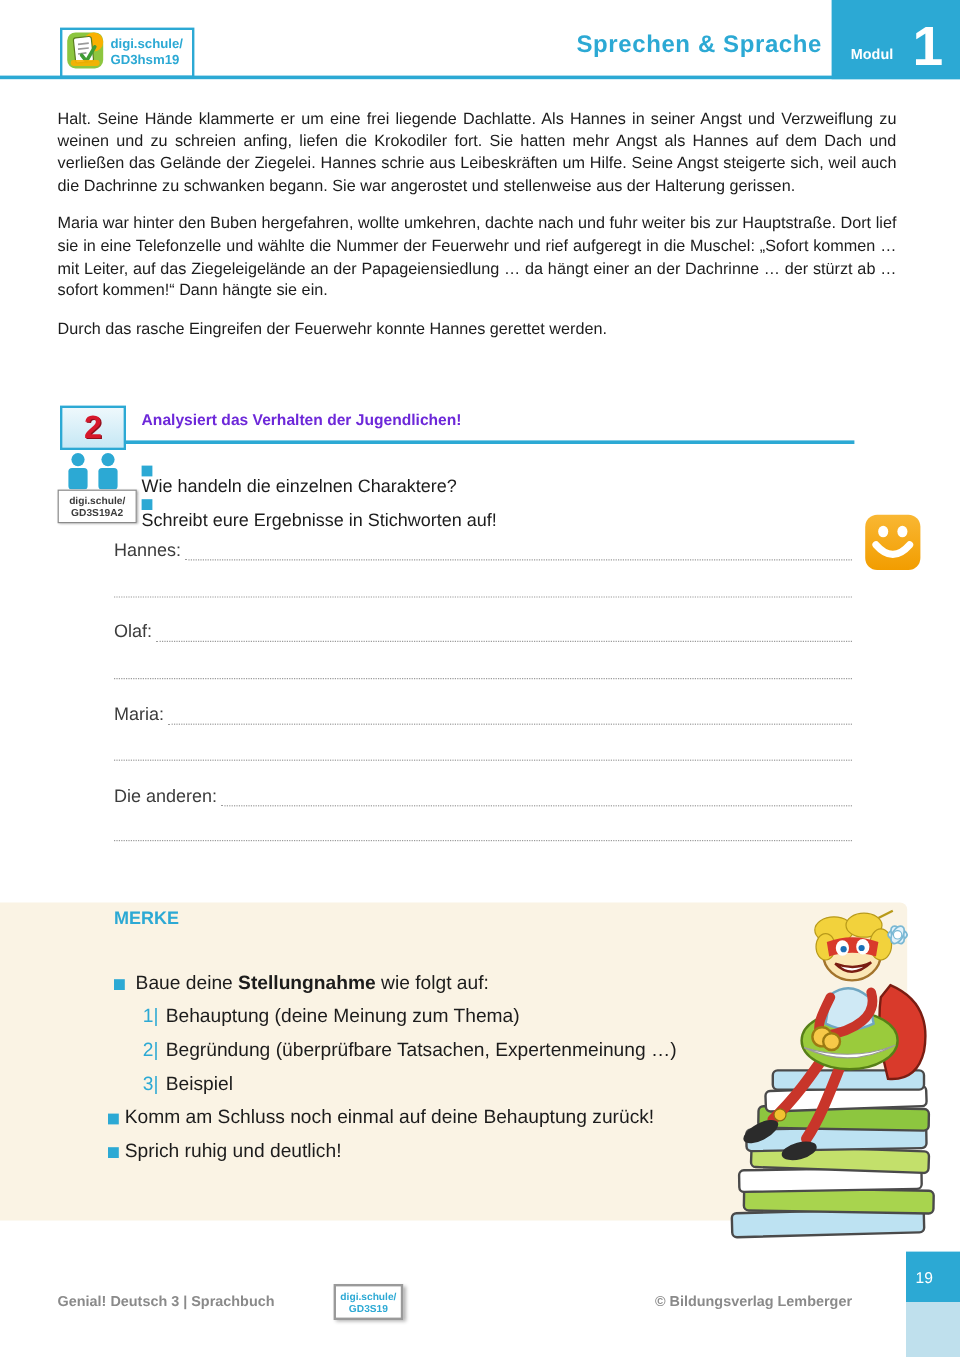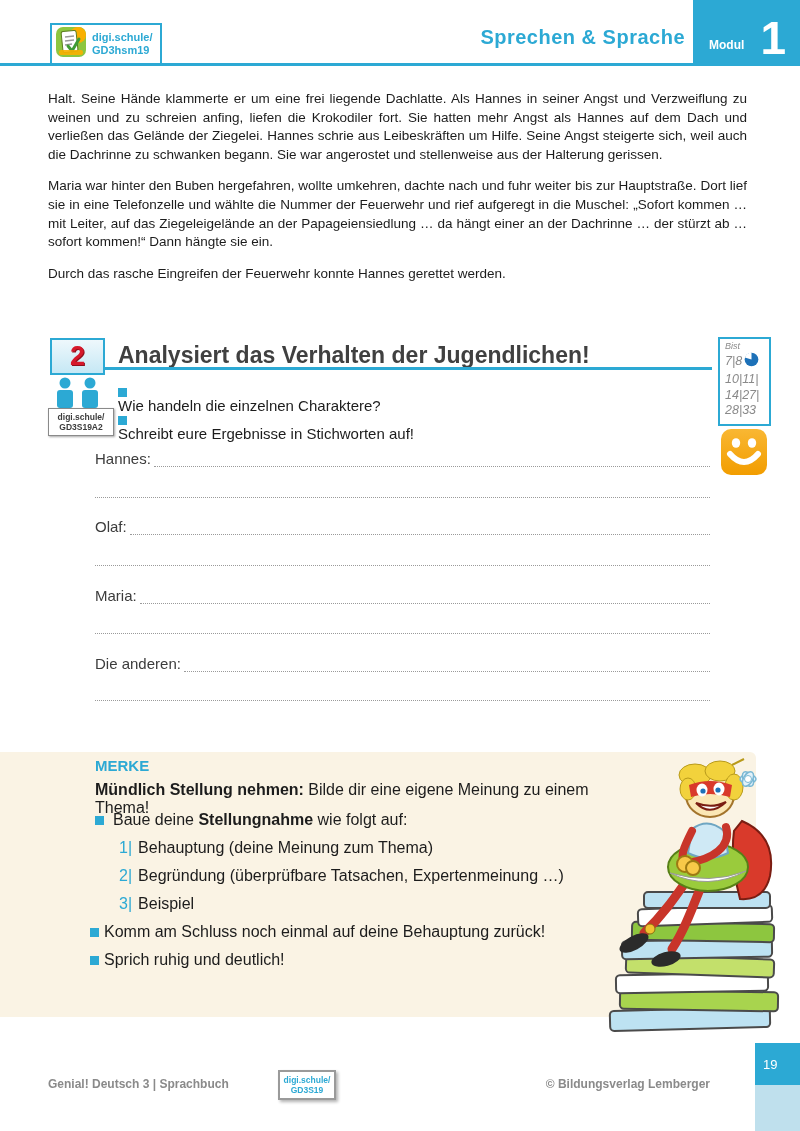--- a/index.html
+++ b/index.html
@@ -37,21 +37,21 @@
     display:flex; align-items:center; justify-content:center;
   }
   .ex-num { color:#d6182b; font-size:27px; font-weight:bold; text-shadow:1px 1px 0 #8f0f1c; }
   .ex-persons { position:absolute; left:52px; top:377px; }
   .ex-code-box {
     position:absolute; left:48px; top:408px; width:66px; height:28px;
     background:#fff; border:1px solid #8a8a8a; box-shadow:1px 1px 2px rgba(0,0,0,0.35);
     display:flex; flex-direction:column; align-items:center; justify-content:center;
     font-size:8.5px; font-weight:bold; color:#3c3c3c; line-height:1.2; text-align:center;
   }
-  .ex-title { position:absolute; left:118px; top:342px; color:#404040; font-size:23px; font-weight:bold; }
+  .ex-title { position:absolute; left:118px; top:342px; color:#6d28d9; font-size:13px; font-weight:bold; }
   .ex-title-line { position:absolute; left:105px; top:367px; width:607px; height:2.5px; background:#2ca9d4; }
   .ex-bullet { position:absolute; left:118px; width:560px; font-size:15px; display:flex; align-items:flex-start;flex-direction:column; }
   .ex-bullet-1 { top:384px; } .ex-bullet-2 { top:412px;justify-content:center; }
   .sq { display:inline-block; width:9px; height:9px; background:#2ca9d4; margin:4px 9px 0 0; flex:0 0 auto; }
   .bist-box {
     position:absolute; left:718px; top:337px; width:53px; height:89px;
     border:2px solid #2ca9d4; background:#fff; padding:2px 0 0 5px;
     color:#8a8a8a; font-style:italic; line-height:1.25;
   }
   .bist-label { font-size:9px; }
@@ -153,35 +153,20 @@
 
   <div class="ex-bullet ex-bullet-1">
     <span class="sq"></span>
     <span>Wie handeln die einzelnen Charaktere?</span>
   </div>
   <div class="ex-bullet ex-bullet-2">
     <span class="sq"></span>
     <span>Schreibt eure Ergebnisse in Stichworten auf!</span>
   </div>
 
-  <div class="bist-box">
-    <div class="bist-label">Bist</div>
-    <div class="bist-line bist-first">
-      <span>7|8</span>
-      <span>
-        <svg width="15" height="15" viewBox="0 0 16 16">
-          <circle cx="8" cy="8" r="7.3" fill="#1d71b8"></circle>
-          <path d="M8 8 L0.9 5.8 A7.3 7.3 0 0 1 8 0.7 Z" fill="#ffffff"></path>
-        </svg>
-      </span>
-    </div>
-    <div class="bist-line">10|11|</div>
-    <div class="bist-line">14|27|</div>
-    <div class="bist-line">28|33</div>
-  </div>
 
   <div class="smiley">
     <svg width="48" height="48" viewBox="0 0 48 48">
       <defs>
         <linearGradient id="smg" x1="0" y1="0" x2="0" y2="1">
           <stop offset="0" stop-color="#f9b733"></stop>
             <stop offset="1" stop-color="#f29d00"></stop>
         </linearGradient>
       </defs>
       <rect x="1" y="1" width="46" height="46" rx="10" fill="url(#smg)"></rect>
@@ -210,23 +195,20 @@
   <div class="answer-sep as-3"></div>
 
   <div class="answer-row ar-4">
     <span>Die anderen:</span>
     <span class="fill"></span>
   </div>
   <div class="answer-sep as-4"></div>
 
   <div class="merke">
     <div class="merke-heading">MERKE</div>
-    <div class="merke-intro">
-      <b>Mündlich Stellung nehmen:</b><span> Bilde dir eine eigene Meinung zu einem Thema!</span>
-    </div>
     <div class="merke-b1">
       <span class="sq"></span>
       <span>
         <span>Baue deine </span><b>Stellungnahme</b><span> wie folgt auf:</span>
       </span>
     </div>
     <div class="merke-num mn-1">
       <span class="n">1|</span><span>Behauptung (deine Meinung zum Thema)</span>
     </div>
     <div class="merke-num mn-2">

